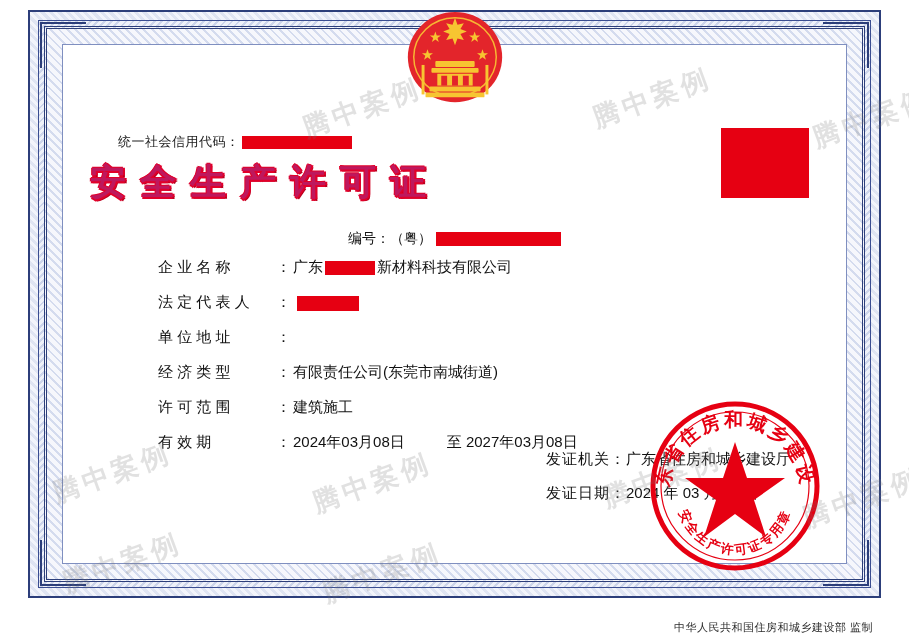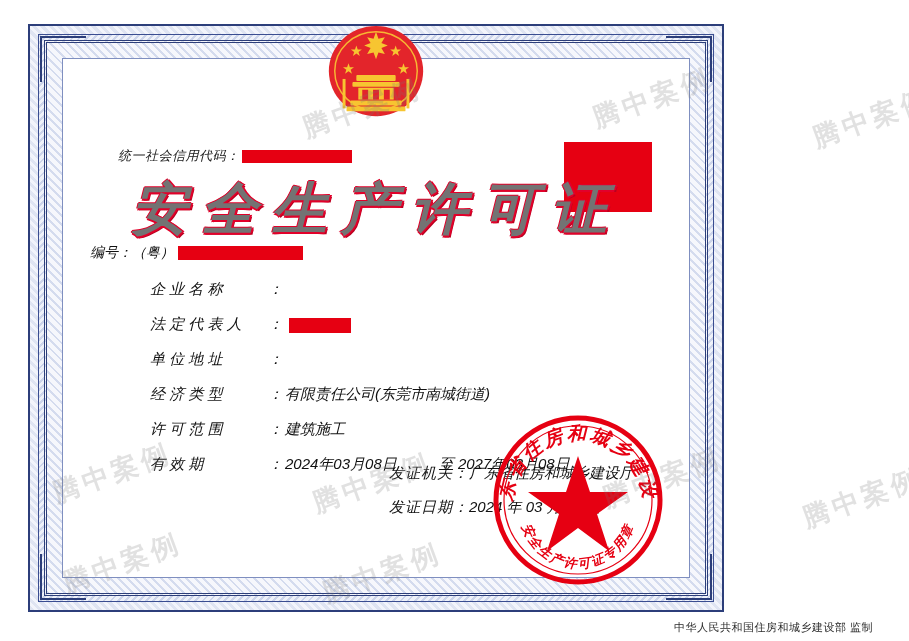--- a/index.html
+++ b/index.html
@@ -6,25 +6,24 @@
   body{
     width:909px;height:641px;
     background:#ffffff;
     font-family:"Liberation Sans","DejaVu Sans",sans-serif;
     overflow:hidden;
     position:relative;
   }
   
   .cert{
     position:absolute;
-    left:28px;top:24px;
-    width:696px;height:588px;
+    left:28px;top:10px;
+    width:853px;height:588px;
     background:#fdfdfd;
     box-sizing:border-box;
-    font-style:italic;
   }
   .frame-outer{
     position:absolute;inset:0;
     border:2px solid #2c3e7a;
     background:
       repeating-linear-gradient(45deg,#dfe4f2 0px,#dfe4f2 3px,#f2f4fb 3px,#f2f4fb 6px);
     box-sizing:border-box;
   }
   .frame-mid{
     position:absolute;inset:10px;
@@ -80,49 +79,49 @@
     background:#e60012;
     vertical-align:middle;
   }
   .redact.credit{width:110px;height:13px;margin-left:2px;}
   .photo-box{
     position:absolute;right:10px;top:70px;
     width:88px;height:70px;background:#e60012;
   }
   .title{
     position:absolute;left:0;right:0;top:100px;
-    text-align:center;
     font-family:"DejaVu Sans","Liberation Sans",sans-serif;
-    font-size:56px;
+    font-size:36px;
     font-weight:bold;
     letter-spacing:14px;
-    color:#737373;
+    color:#be185d;
     text-shadow:
       2px 0 0 #e2002a, -1px 0 0 #e2002a,
       0 2px 0 #e2002a, 0 -1px 0 #e2002a,
       2px 2px 0 #b8001f;
     white-space:nowrap;
   }
   .numline{
     position:absolute;left:0;right:0;top:172px;
-    text-align:left;
+    text-align:center;
     font-size:14px;color:#111;
   }
   .numline .redact.num{width:125px;height:14px;margin-left:4px;}
 
   .rows{
     position:absolute;left:60px;right:10px;top:200px;
   }
   .row{
     position:relative;
     height:35px;
     display:flex;
-    align-items:center;
+    align-items:flex-start;
     font-size:15px;
     color:#111;
+    margin-left:8px;
   }
   .label{
     width:118px;
     display:flex;
     justify-content:space-between;
     font-size:15px;
     letter-spacing:0px;
     flex:0 0 118px;
   }
   .colon{margin:0 2px 0 0;}
@@ -233,20 +232,21 @@
 
     <div class="numline">
       <span>编号：（粤）</span><span class="redact num"></span>
     </div>
 
     <div class="rows">
 
       <div class="row">
         <span class="label">企 业 名 称</span>
         <span class="colon">：</span>
+        <span class="value"><span>广东</span><span class="redact r1"></span><span>新材料科技有限公司</span></span>
       </div>
 
       <div class="row">
         <span class="label">法 定 代 表 人</span>
         <span class="colon">：</span>
         <span class="value"><span class="redact r2"></span></span>
       </div>
 
       <div class="row">
         <span class="label">单 位 地 址</span>

